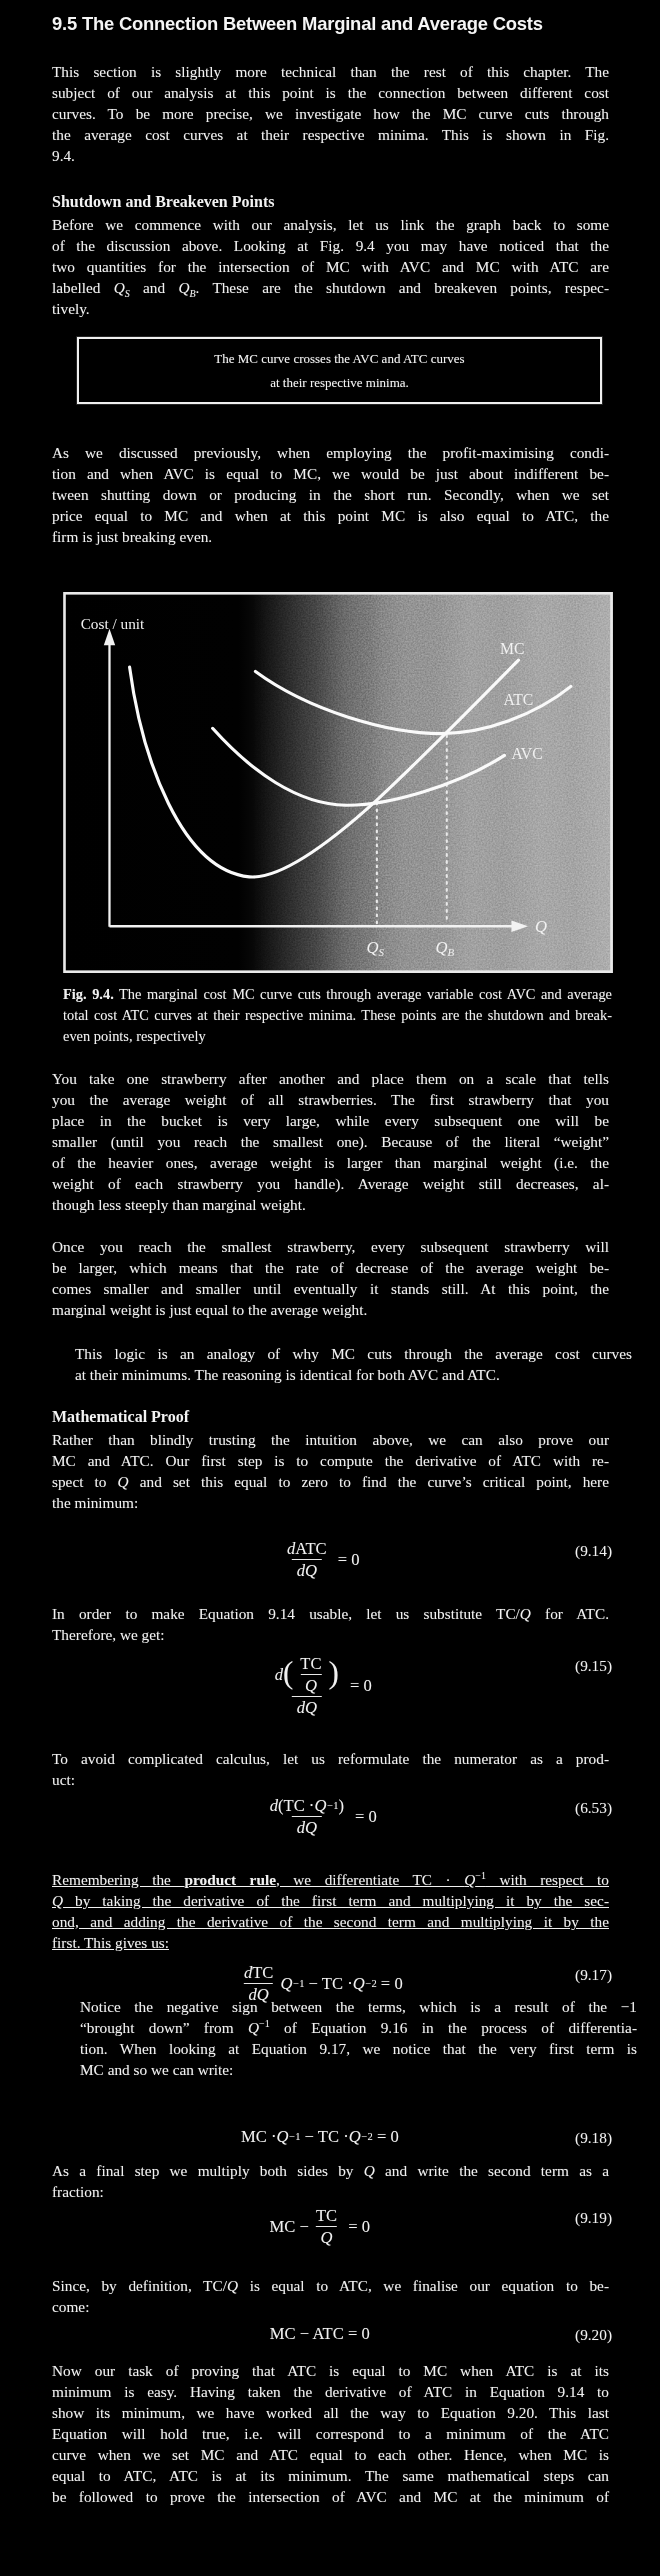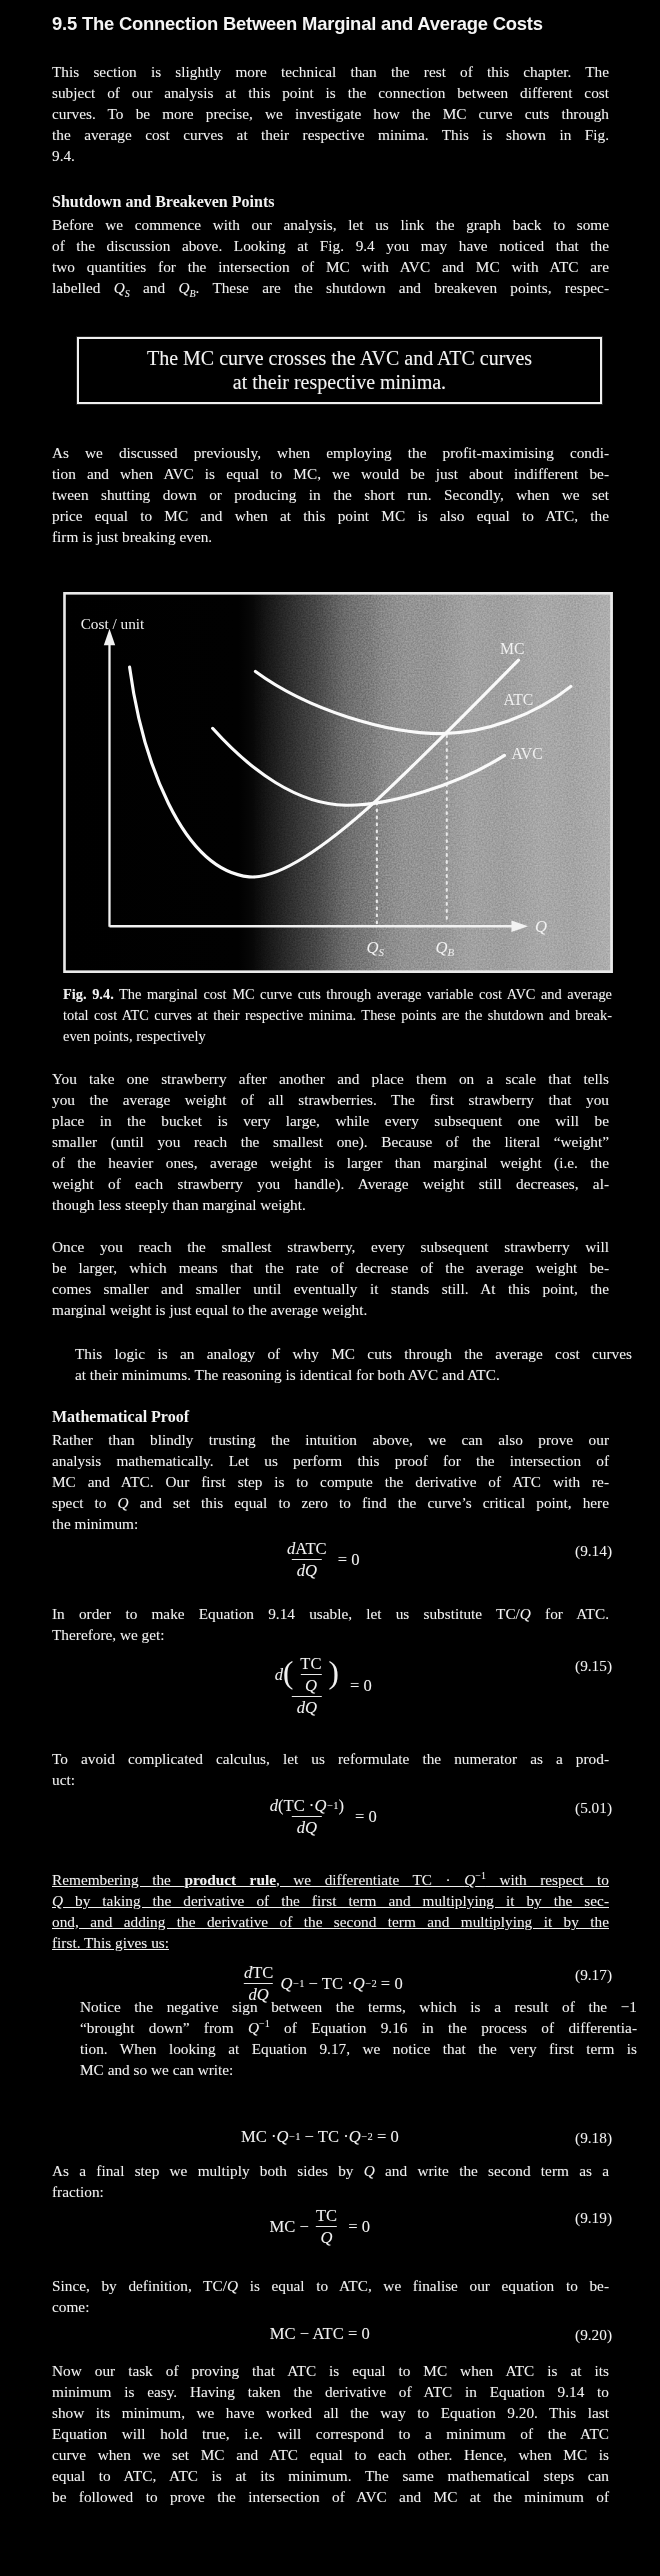--- a/index.html
+++ b/index.html
@@ -17,21 +17,21 @@
         text-shadow:0 0 0.9px rgba(255,255,255,.25);}
   .line.last{text-align-last:left;}
   .seg-b{font-weight:bold;}
   .seg-it{font-style:italic;}
   .seg-sup{font-size:10px;vertical-align:super;line-height:0;}
   .seg-sub{font-size:10px;vertical-align:sub;line-height:0;font-style:italic;}
   
   #callout-box{left:77px;top:337px;width:521px;height:63px;border:2.6px solid #efefef;
     box-shadow:0 0 0 0.9px #2a2a2a;display:flex;flex-direction:column;align-items:center;
     justify-content:center;gap:5.2px;}
-  #callout-box .co-line{font-size:20px;line-height:19px;color:#f3f3f3;text-align:center;
+  #callout-box .co-line{font-size:13px;line-height:19px;color:#f3f3f3;text-align:center;
     text-shadow:0 0 0.9px rgba(255,255,255,.3);}
   
   #figure-box{left:63px;top:592px;width:550px;height:381px;}
   #figure-box svg{display:block;}
   .fig-caption{left:63px;width:549px;}
   .fig-caption .line{font-size:14.4px;}
   
   .eq{left:52px;width:560px;text-align:center;color:#f1f1f1;
       text-shadow:0 0 0.9px rgba(255,255,255,.25);}
   .eq-inner{display:inline-flex;align-items:center;font-size:16.6px;transform:translateX(-12.2px);}
@@ -146,20 +146,21 @@
         <div class="line">subject of our analysis at this point is the connection between different cost</div>
         <div class="line">curves. To be more precise, we investigate how the MC curve cuts through</div>
         <div class="line">the average cost curves at their respective minima. This is shown in Fig.</div>
         <div class="line last">9.4.</div>
       </div>
       <div class="abs para" style="top: 214px;">
         <div class="line">Before we commence with our analysis, let us link the graph back to some</div>
         <div class="line">of the discussion above. Looking at Fig. 9.4 you may have noticed that the</div>
         <div class="line">two quantities for the intersection of MC with AVC and MC with ATC are</div>
         <div class="line"><span>labelled </span><span class="seg-it">Q</span><span class="seg-sub">S</span><span> and </span><span class="seg-it">Q</span><span class="seg-sub">B</span><span>. These are the shutdown and breakeven points, respec-</span></div>
+        <div class="line last">tively.</div>
       </div>
       <div class="abs para" style="top: 442px;">
         <div class="line">As we discussed previously, when employing the profit-maximising condi-</div>
         <div class="line">tion and when AVC is equal to MC, we would be just about indifferent be-</div>
         <div class="line">tween shutting down or producing in the short run. Secondly, when we set</div>
         <div class="line">price equal to MC and when at this point MC is also equal to ATC, the</div>
         <div class="line last">firm is just breaking even.</div>
       </div>
       <div class="abs para" style="top: 1068px;">
         <div class="line">You take one strawberry after another and place them on a scale that tells</div>
@@ -175,21 +176,20 @@
         <div class="line">be larger, which means that the rate of decrease of the average weight be-</div>
         <div class="line">comes smaller and smaller until eventually it stands still. At this point, the</div>
         <div class="line last">marginal weight is just equal to the average weight.</div>
       </div>
       <div class="abs para" style="top: 1343px; margin-left: 23px;">
         <div class="line">This logic is an analogy of why MC cuts through the average cost curves</div>
         <div class="line last">at their minimums. The reasoning is identical for both AVC and ATC.</div>
       </div>
       <div class="abs para" style="top: 1429px;">
         <div class="line">Rather than blindly trusting the intuition above, we can also prove our</div>
-        <div class="line">analysis mathematically. Let us perform this proof for the intersection of</div>
         <div class="line">MC and ATC. Our first step is to compute the derivative of ATC with re-</div>
         <div class="line"><span>spect to </span><span class="seg-it">Q</span><span> and set this equal to zero to find the curve’s critical point, here</span></div>
         <div class="line last">the minimum:</div>
       </div>
       <div class="abs para" style="top: 1603px;">
         <div class="line"><span>In order to make Equation 9.14 usable, let us substitute TC/</span><span class="seg-it">Q</span><span> for ATC.</span></div>
         <div class="line last">Therefore, we get:</div>
       </div>
       <div class="abs para" style="top: 1748px;">
         <div class="line">To avoid complicated calculus, let us reformulate the numerator as a prod-</div>
@@ -271,21 +271,21 @@
                 <span class="mi">Q</span>
                 <span class="msup">−1</span>
                 <span class="mparen">)</span>
               </span>
             </span>
             <span class="mden">
               <span class="mi">dQ</span>
             </span>
           </span>
           <span>&nbsp;= 0</span>
-        </span><span class="eq-num">(5.01)</span></div>
+        </span><span class="eq-num">(6.53)</span></div>
       <div class="abs eq" style="top: 1964px;"><span class="eq-inner">
           <span class="mfrac">
             <span class="mnum">
               <span class="mi">d</span>
               <span>TC</span>
             </span>
             <span class="mden">
               <span class="mi">dQ</span>
             </span>
           </span>

